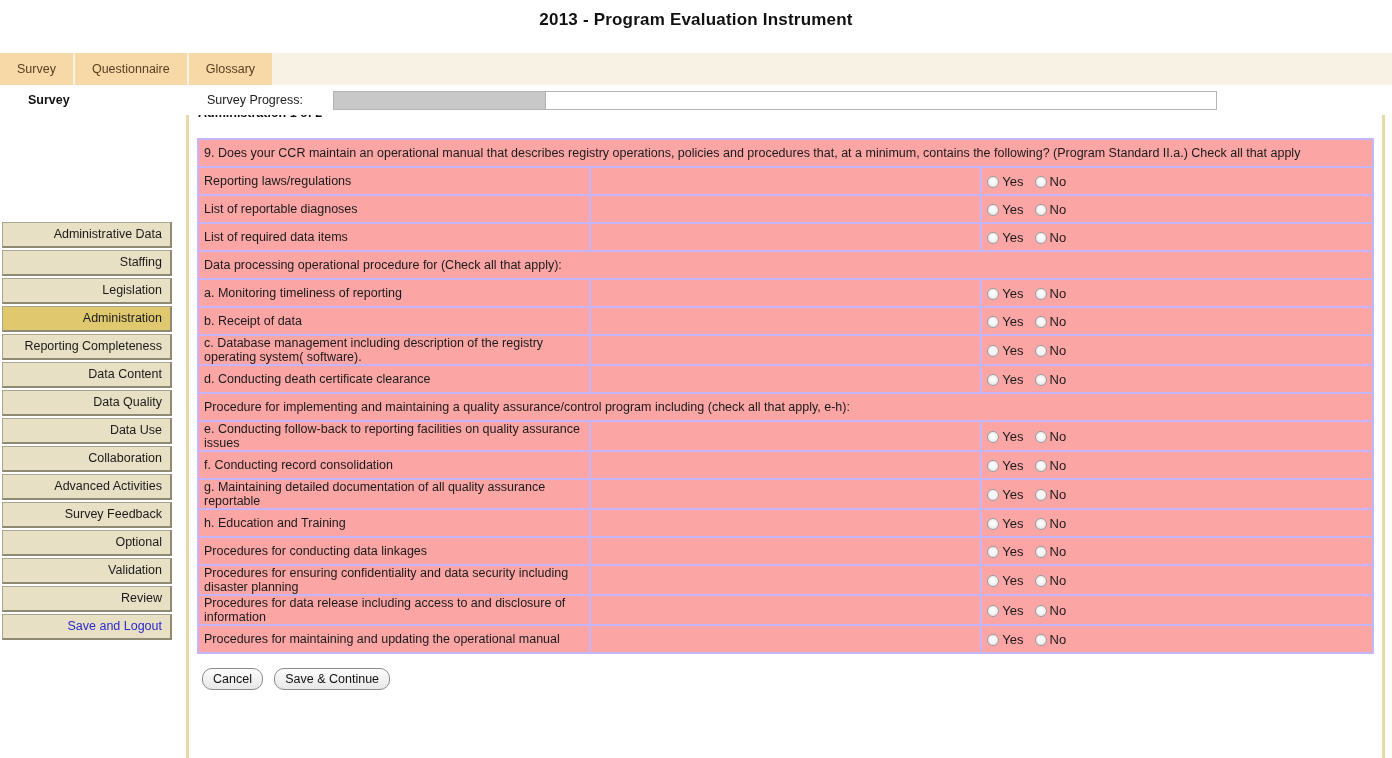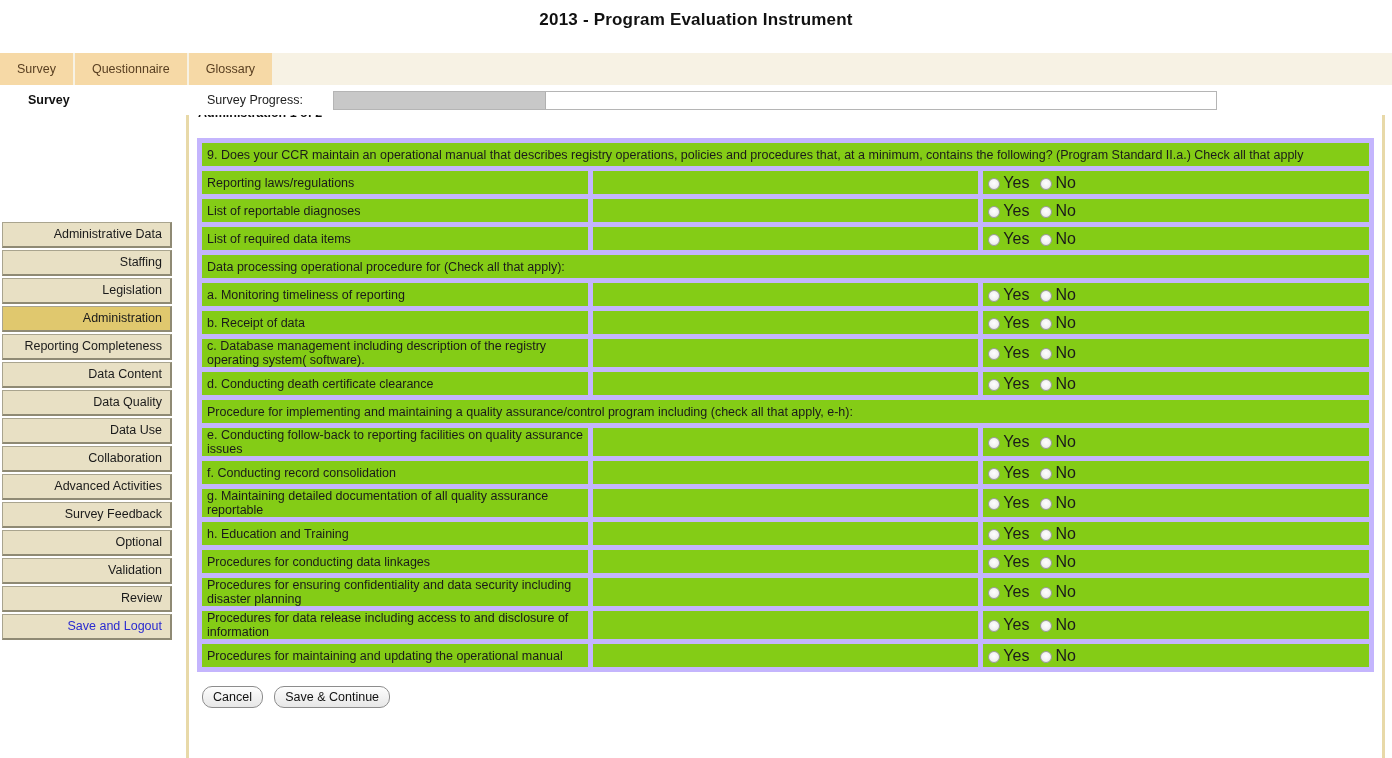--- a/index.html
+++ b/index.html
@@ -135,27 +135,27 @@
     margin-bottom: 18px;
   }
 
   
   table#qtable {
     width: 100%;
     border-collapse: collapse;
     table-layout: fixed;
   }
   table#qtable td {
-    border: 5px solid #c4b5fd;
+    border: 2px solid #c4b5fd;
     font-size: 12.5px;
     color: #1a1a1a;
     height: 28px;
     padding: 0 0 0 5px;
     vertical-align: middle;
-    background: #84cc16;
+    background: #fca5a5;
   }
   td.qhead {
     background: #e6ecf5;
     border-bottom: 1px solid #3c3c3c;
     padding-right: 3px;
     white-space: nowrap;
     overflow: hidden;
   }
   td.sect {
     background: #e6ecf5;
@@ -181,21 +181,21 @@
     border-radius: 50%;
     border: 1px solid #9a9a9a;
     background: radial-gradient(circle at 50% 42%, #ffffff 0%, #f2f2f2 52%, #dcdcdc 100%);
     vertical-align: -2px;
     margin-right: 3px;
     cursor: pointer;
   }
   .radio-label {
     margin-right: 11px;
     cursor: pointer;
-    font-size: 16px;
+    font-size: 13px;
   }
 
   
   #btnrow {
     margin-top: 14px;
     padding-left: 5px;
   }
   .btn {
     font-family: "Liberation Sans", sans-serif;
     font-size: 12.5px;

